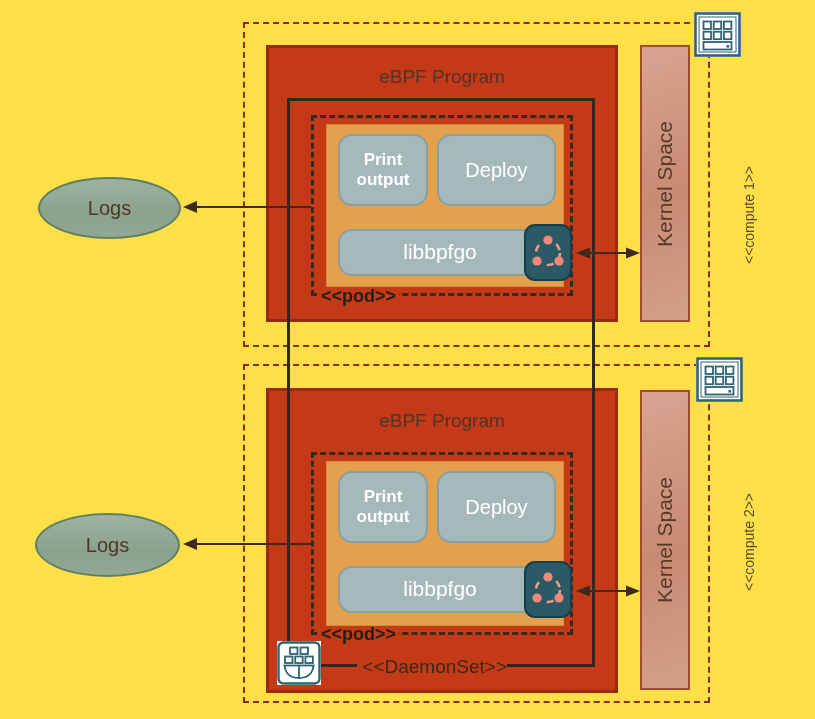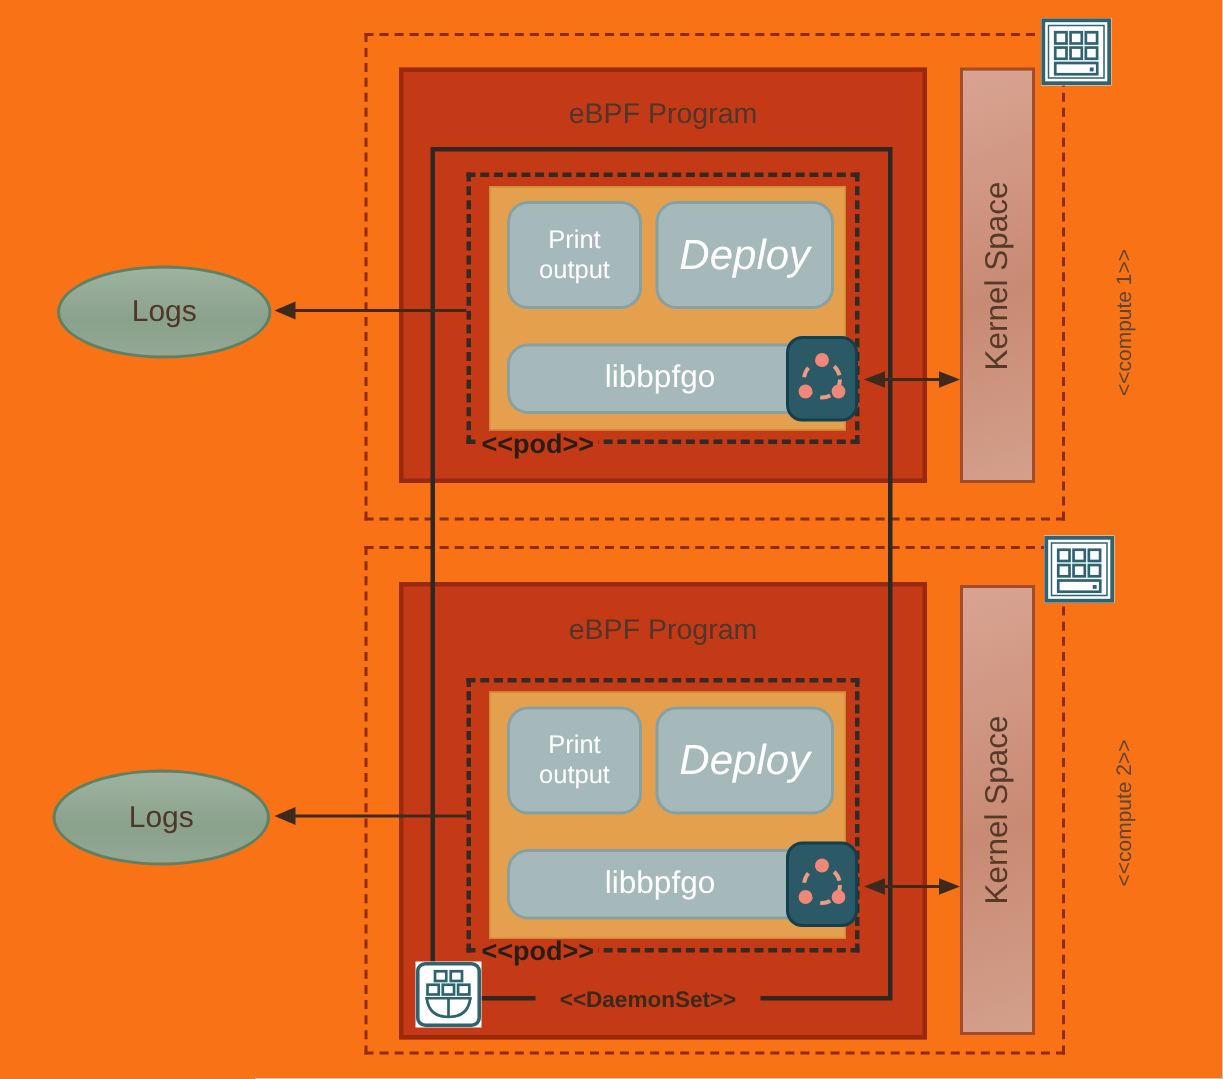--- a/index.html
+++ b/index.html
@@ -1,17 +1,17 @@
 <!DOCTYPE html>
 <html><head>
 <meta charset="utf-8">
 <style>
   html,body{margin:0;padding:0;background:#ffffff;}
   .canvas{
-    position:relative;width:815px;height:719px;background:#f97316;
+    position:relative;width:815px;height:719px;background:#fde047;
     font-family:"Liberation Sans", sans-serif;overflow:hidden;
   }
   .abs{position:absolute;box-sizing:border-box;}
   .node-dashed{border:2px dashed #8d2d0f;z-index:1;}
   .red-box{background:#c43a17;border:3px solid #992a0d;z-index:2;}
   .ebpf-title{z-index:4;text-align:center;font-size:19px;color:#4e362b;}
   .daemonset-rect{border:3px solid #2f2822;z-index:3;}
   .pod-dashed{border:3px dashed #332b23;z-index:4;}
   .orange-box{background:#e5a04e;border:1px solid #d08c38;z-index:5;}
   .blue-box{
@@ -21,42 +21,42 @@
   }
   .share-chip{
     background:#2b5965;border:2px solid #12404f;border-radius:11px;z-index:7;
     display:flex;align-items:center;justify-content:center;
   }
   .pod-label{
     z-index:6;background:#c43a17;color:#241f19;font-weight:bold;font-size:18px;
     padding:0 3px;line-height:15px;white-space:nowrap;
   }
   .daemonset-label{
-    z-index:6;background:#c43a17;color:#3a2a1a;font-weight:bold;font-size:15px;
-    text-align:center;line-height:20px;white-space:nowrap;
+    z-index:6;background:#c43a17;color:#3a2a1a;font-weight:normal;font-size:19px;
+    text-align:right;line-height:20px;white-space:nowrap;
   }
   .kernel-box{
     background:linear-gradient(160deg,#d8a492 0%,#c88a73 55%,#d3a08c 100%);
     border:2px solid #a34c2b;z-index:2;
     display:flex;align-items:center;justify-content:center;
   }
   .kernel-box span{transform:rotate(-90deg);white-space:nowrap;font-size:21px;color:#563a28;}
   .compute-label{
     z-index:1;display:flex;align-items:center;justify-content:center;
   }
   .compute-label span{transform:rotate(-90deg);white-space:nowrap;font-size:14px;color:#5d4534;}
   .logs-ellipse{
     background:linear-gradient(180deg,#9fb2a1 0%,#8aa18c 60%,#93a895 100%);
     border:2px solid #5d8163;border-radius:50%;z-index:2;
     display:flex;align-items:center;justify-content:center;
     font-size:20px;color:#4f3627;
   }
   .icon-chip{background:#ffffff;z-index:6;display:flex;align-items:center;justify-content:center;}
   .arrow-layer{position:absolute;left:0;top:0;z-index:10;pointer-events:none;}
-  .fs17{font-size:17px;} .fs22{font-size:28px;font-style:italic;} .fs21{font-size:21px;text-align:right;}
+  .fs17{font-size:17px;font-weight:bold;} .fs22{font-size:20px;} .fs21{font-size:21px;text-align:right;}
 </style>
 </head>
 <body>
 
 <div class="canvas">
 
   <div class="abs node-dashed" style="left:243px;top:22px;width:467px;height:325px;"></div>
   <div class="abs red-box" style="left:266px;top:45px;width:352px;height:277px;"></div>
   <div class="abs ebpf-title" style="left:266px;top:66px;width:352px;">eBPF Program</div>
 

